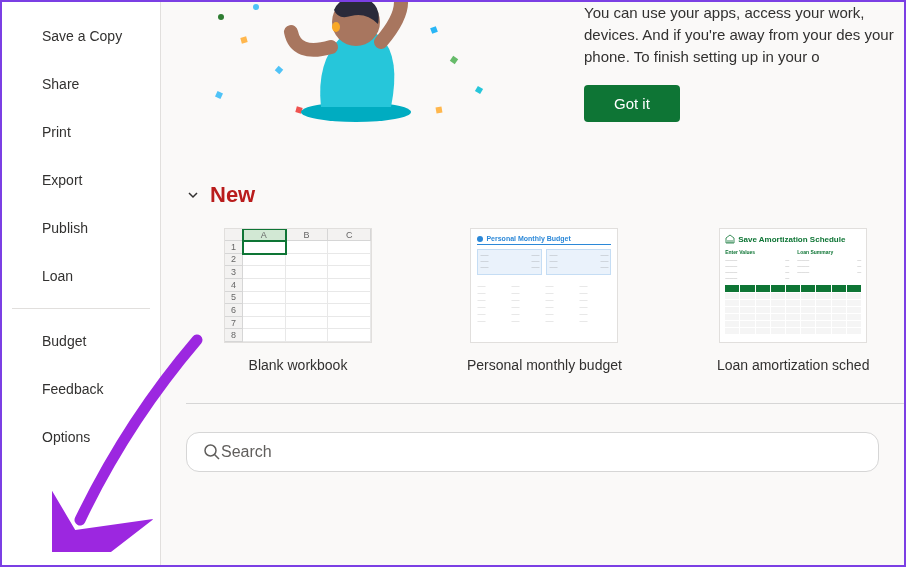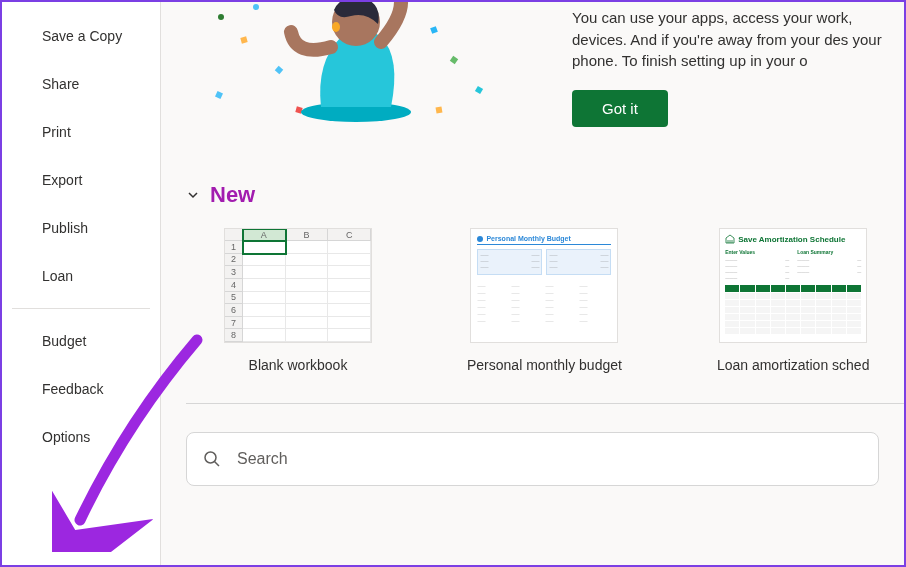--- a/index.html
+++ b/index.html
@@ -39,22 +39,22 @@
     }
     .main {
       flex: 1;
       background: #faf9f8;
       padding: 0 0 0 25px;
       overflow: hidden;
       position: relative;
     }
     .banner {
       display: flex;
-      align-items: center;
-      gap: 26px;
+      align-items: flex-start;
+      gap: 38px;
       padding-top: 0;
     }
     .banner-illustration {
       position: relative;
       width: 360px;
       height: 130px;
       flex-shrink: 0;
     }
     .banner-text-area {
       flex: 1;
@@ -88,21 +88,21 @@
     .chevron {
       width: 14px;
       height: 14px;
       display: flex;
       align-items: center;
       justify-content: center;
     }
     .section-title {
       font-size: 22px;
       font-weight: 600;
-      color: #a21caf;
+      color: #b91c1c;
     }
     .templates {
       display: flex;
       gap: 95px;
       margin-left: 38px;
     }
     .template-card {
       display: flex;
       flex-direction: column;
       align-items: center;
@@ -251,24 +251,23 @@
     .divider-line {
       border: none;
       border-top: 1px solid #d6d6d6;
       margin: 30px 0 28px 0;
     }
     .search-box {
       display: flex;
       align-items: center;
       background: #fff;
       border: 1px solid #d6d6d6;
-      border-radius: 8px;
-      padding: 17px 16px;
+      border-radius: 13px;
+      padding: 10px 16px;
       width: calc(100% - 25px);
-      gap: 16px;
     }
     .search-icon {
       width: 18px;
       height: 18px;
       flex-shrink: 0;
     }
     .search-input {
       border: none;
       outline: none;
       font-size: 16px;

